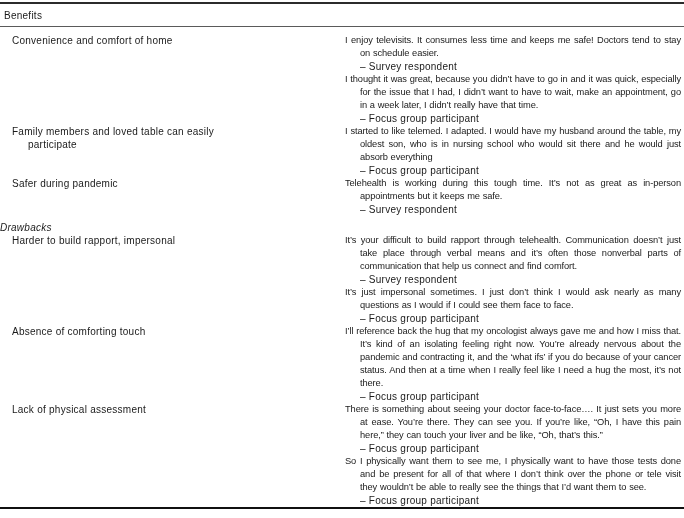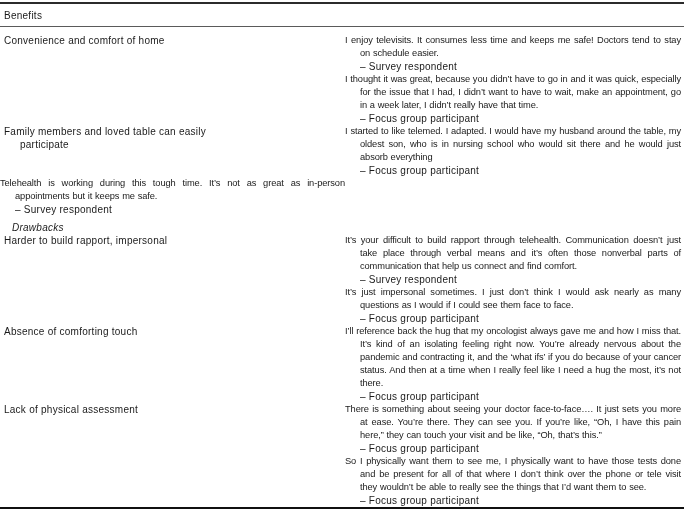--- a/index.html
+++ b/index.html
@@ -46,21 +46,21 @@
   }
   .tbody {
     padding-top: 7px;
   }
   .row {
     display: grid;
     grid-template-columns: 345px 1fr;
     padding-right: 3px;
   }
   .label {
-    margin-left: 4px;
+    margin-left: 12px;
     width: 210px;
     padding-left: 16px;
     text-indent: -16px;
     font-size: 10px;
     letter-spacing: 0.25px;
     line-height: 13px;
   }
   .quotes {
     min-width: 0;
   }
@@ -77,21 +77,21 @@
     font-size: 10px;
     letter-spacing: 0.25px;
     line-height: 13px;
     padding-left: 15px;
     font-style: normal;
   }
   .subheader-row {
     margin-top: 5px;
   }
   .subheader {
-    margin-left: 12px;
+    margin-left: 0;
     font-style: italic;
     font-size: 10px;
     letter-spacing: 0.25px;
     line-height: 13px;
   }
 </style>
 </head>
 <body>
 
 <div class="table-wrap">
@@ -118,20 +118,21 @@
 
     <div class="row">
       <div class="label">Family members and loved table can easily participate</div>
       <div class="quotes">
         <div class="quote">I started to like telemed. I adapted. I would have my husband around the table, my oldest son, who is in nursing school who would sit there and he would just absorb everything</div>
         <div class="attribution">– Focus group participant</div>
       </div>
     </div>
 
     <div class="row">
+      <div class="label">Safer during pandemic</div>
       <div class="quotes">
         <div class="quote">Telehealth is working during this tough time. It’s not as great as in-person appointments but it keeps me safe.</div>
         <div class="attribution">– Survey respondent</div>
       </div>
     </div>
 
     <div class="row subheader-row">
       <div class="subheader">Drawbacks</div>
       <div></div>
     </div>
@@ -150,21 +151,21 @@
       <div class="label">Absence of comforting touch</div>
       <div class="quotes">
         <div class="quote">I’ll reference back the hug that my oncologist always gave me and how I miss that. It’s kind of an isolating feeling right now. You’re already nervous about the pandemic and contracting it, and the ‘what ifs’ if you do because of your cancer status. And then at a time when I really feel like I need a hug the most, it’s not there.</div>
         <div class="attribution">– Focus group participant</div>
       </div>
     </div>
 
     <div class="row">
       <div class="label">Lack of physical assessment</div>
       <div class="quotes">
-        <div class="quote">There is something about seeing your doctor face-to-face…. It just sets you more at ease. You’re there. They can see you. If you’re like, “Oh, I have this pain here,” they can touch your visit and be like, “Oh, that’s this.”</div>
+        <div class="quote">There is something about seeing your doctor face-to-face…. It just sets you more at ease. You’re there. They can see you. If you’re like, “Oh, I have this pain here,” they can touch your liver and be like, “Oh, that’s this.”</div>
         <div class="attribution">– Focus group participant</div>
         <div class="quote">So I physically want them to see me, I physically want to have those tests done and be present for all of that where I don’t think over the phone or tele visit they wouldn’t be able to really see the things that I’d want them to see.</div>
         <div class="attribution">– Focus group participant</div>
       </div>
     </div>
 
   </div>
 
   <div class="rule rule-bottom" style="width:684px;"></div>
 

